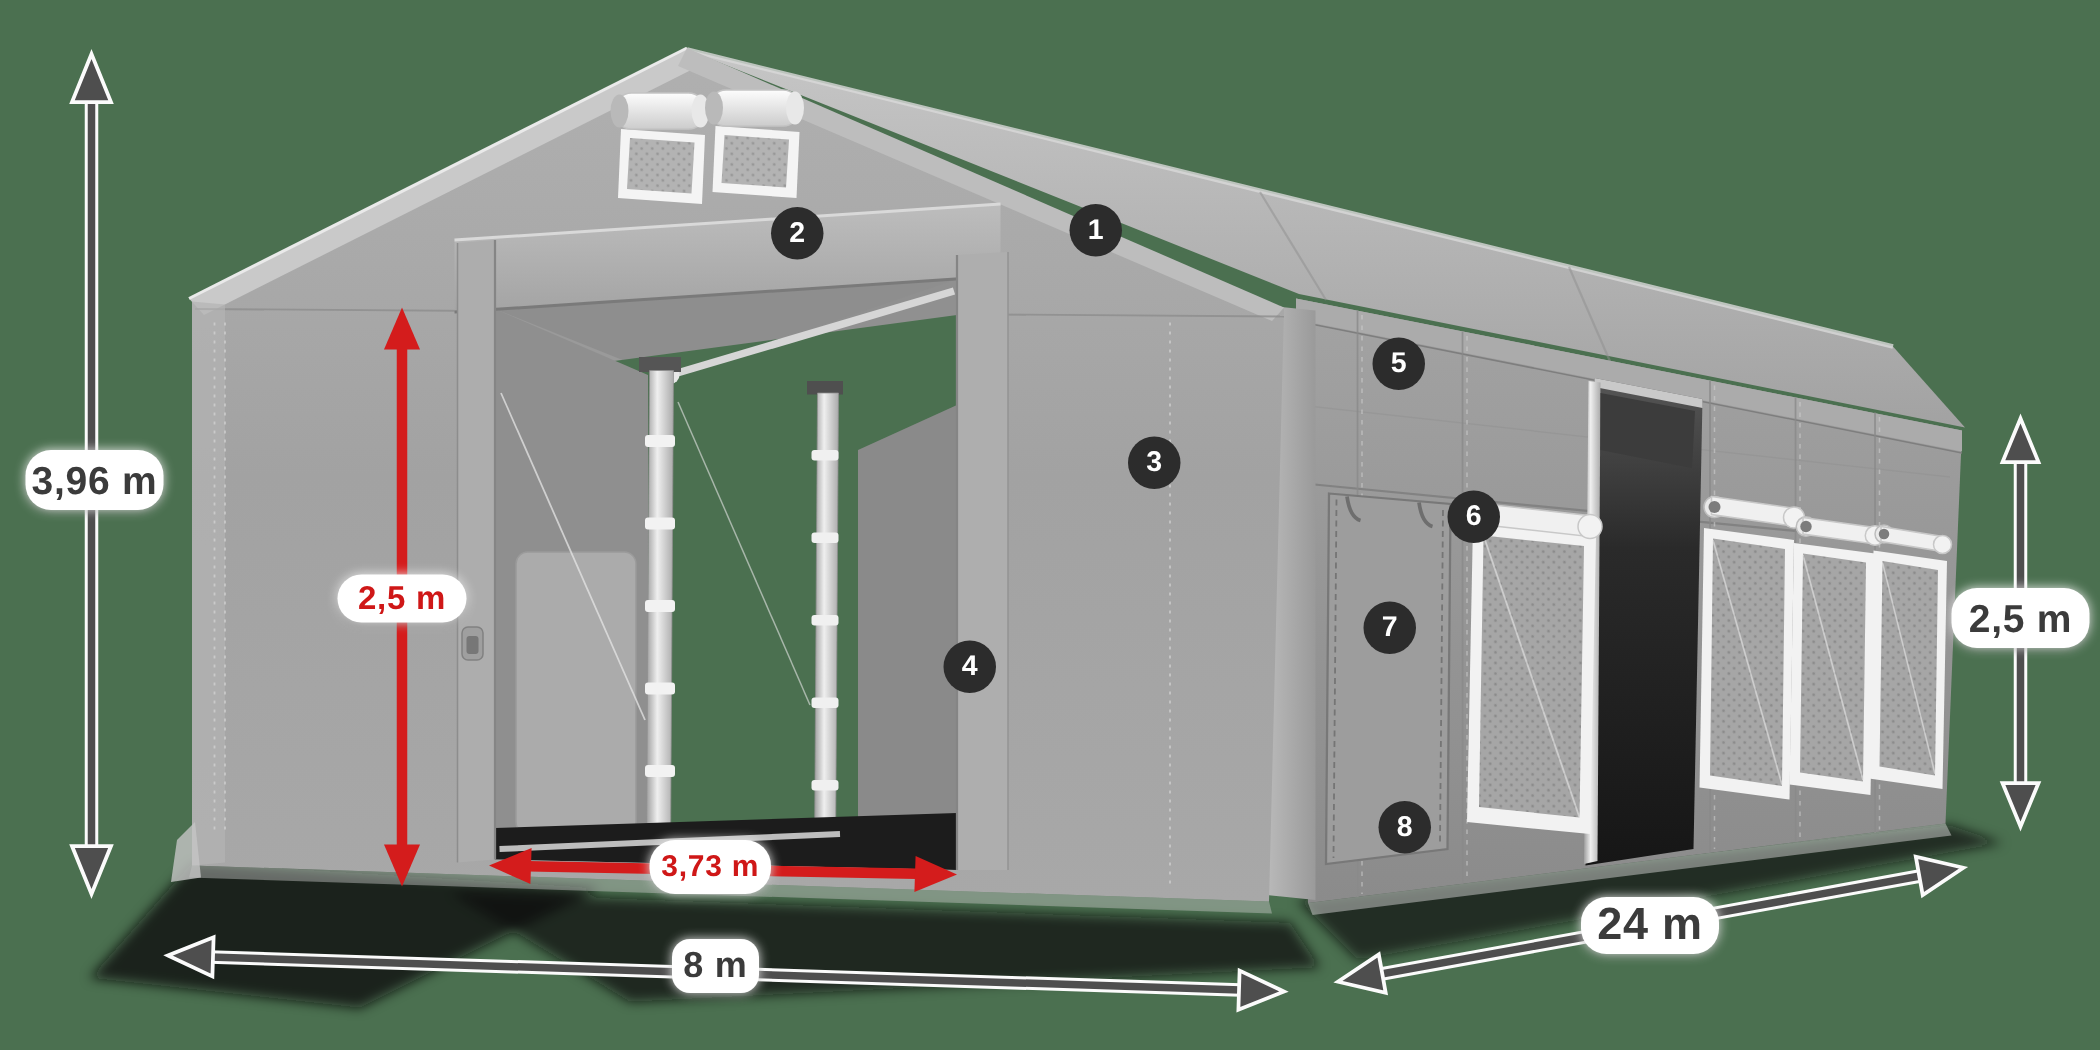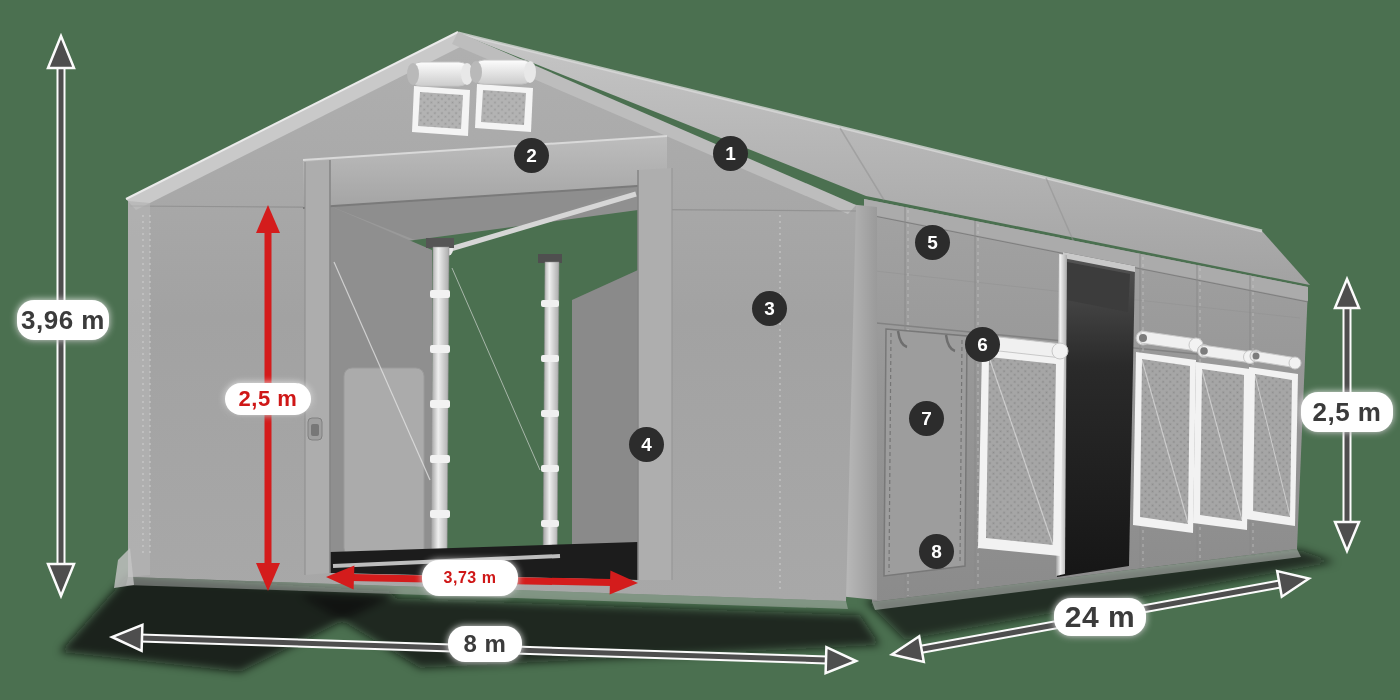--- a/index.html
+++ b/index.html
@@ -306,23 +306,23 @@
     <line x1="352" y1="577.5" x2="611" y2="582.5" stroke="#D41C1C" stroke-width="7"></line>
     <polygon points="326,577 353.6,589.4 354.4,565.4" fill="#D41C1C"></polygon>
     <polygon points="638,583 609.6,594.6 610.4,570.6" fill="#D41C1C"></polygon>
   </g>
 </svg>
 
 <div class="pill dark" style="left:17px;top:300px;width:92px;height:40px;font-size:26px;">3,96 m</div>
 
 <div class="pill red" style="left:225px;top:383px;width:86px;height:32px;font-size:22px;">2,5 m</div>
 
-<div class="pill red" style="left:422px;top:560px;width:96px;height:36px;font-size:16px;">3,73 m</div>
-
-<div class="pill dark" style="left:448px;top:626px;width:74px;height:36px;font-size:24px;">8 m</div>
+<div class="pill red" style="left:433px;top:560px;width:81px;height:36px;font-size:20px;">3,73 m</div>
+
+<div class="pill dark" style="left:448px;top:626px;width:58px;height:36px;font-size:24px;border-radius:12px;">8 m</div>
 
 <div class="pill dark" style="left:1054px;top:598px;width:92px;height:38px;font-size:30px;">24 m</div>
 
 <div class="pill dark" style="left:1301px;top:392px;width:92px;height:40px;font-size:26px;">2,5 m</div>
 
 <div class="badge" style="left:713px;top:136px;">1</div>
 <div class="badge" style="left:514px;top:138px;">2</div>
 <div class="badge" style="left:752px;top:291px;">3</div>
 <div class="badge" style="left:629px;top:427px;">4</div>
 <div class="badge" style="left:915px;top:225px;">5</div>

